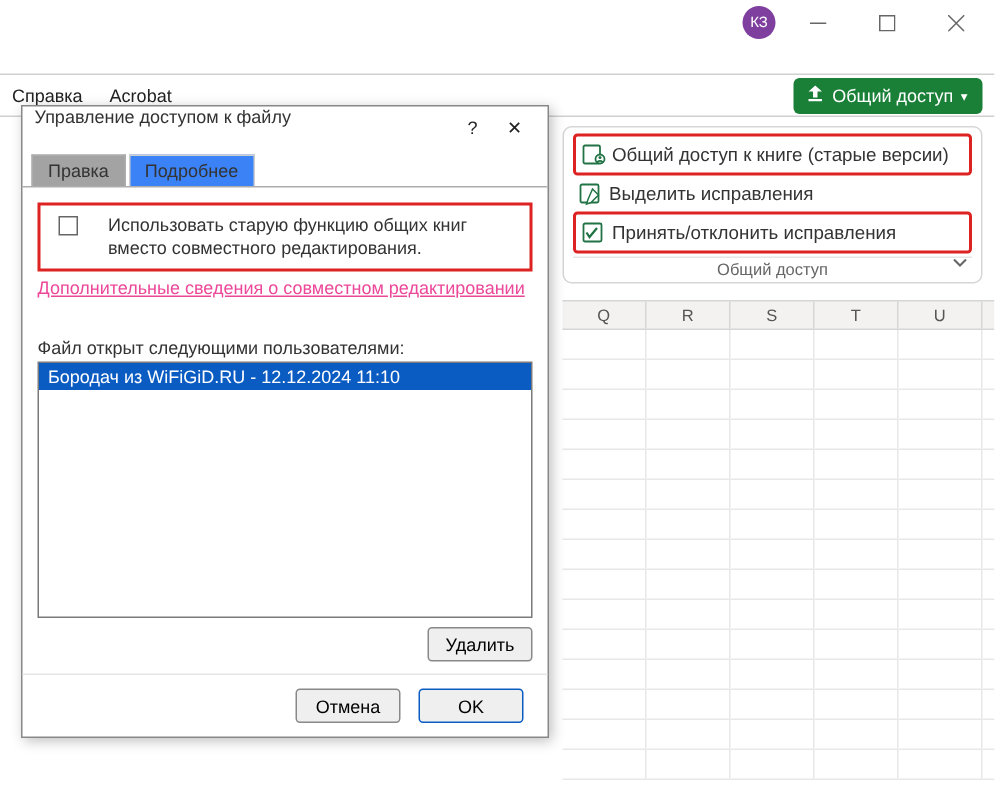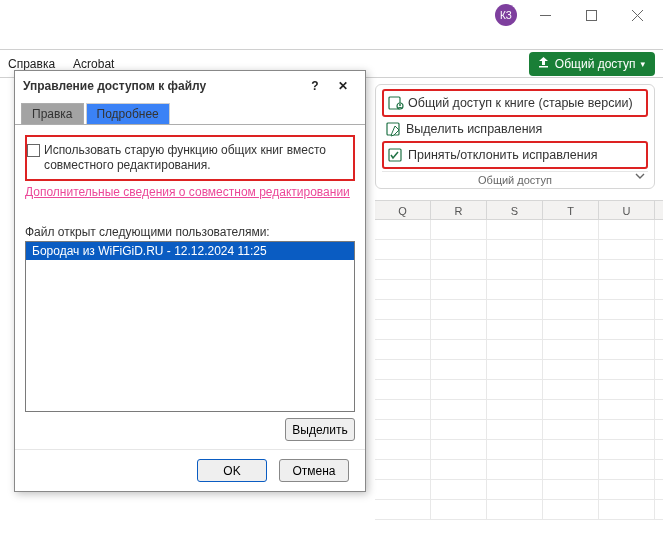--- a/index.html
+++ b/index.html
@@ -32,28 +32,28 @@
 
 .grid-area { position: absolute; left: 0; right: 0; top: 200px; bottom: 0; }
 .col-headers { position: absolute; left: 375px; right: 0; top: 0; height: 20px; display: flex; border-top: 1px solid #d6d6d6; border-bottom: 1px solid #d6d6d6; background: #f3f2f1; }
 .col-h { width: 56px; border-right: 1px solid #d6d6d6; text-align: center; font-size: 11px; color: #555; line-height: 20px; }
 .grid-body { position: absolute; left: 375px; right: 0; top: 20px; bottom: 0; }
 .grid-row { height: 20px; border-bottom: 1px solid #e8e8e8; display: flex; }
 .grid-row .cell { width: 56px; border-right: 1px solid #e8e8e8; }
 
 
 .dialog { position: absolute; left: 14px; top: 70px; width: 352px; height: 422px; background: #fff; border: 1px solid #888; box-shadow: 2px 2px 8px rgba(0,0,0,0.25); display: flex; flex-direction: column; }
-.dlg-title { height: 30px; display: flex; align-items: center; padding: 0 8px; font-weight: bold; }
+.dlg-title { height: 30px; display: flex; padding: 0 8px; }
 .dlg-title-text { flex: 1; font-size: 12px; }
 .dlg-tb { width: 28px; height: 28px; display: flex; align-items: center; justify-content: center; color: #222; cursor: pointer; }
 .dlg-tabs { display: flex; padding: 2px 6px 0 6px; }
 .dlg-tab { border: 1px solid #adadad; border-bottom: none; background: #a3a3a3; padding: 3px 10px; font-size: 12px; margin-right: 2px; position: relative; }
 .dlg-tab.inactive { background: #3b82f6; border-color: #cfcfcf; }
 .dlg-body { border-top: 1px solid #adadad; flex: 1; padding: 10px 10px 8px 10px; display: flex; flex-direction: column; }
-.chk-wrap { border: 2px solid #d22; padding: 6px 0; display: flex; align-items: flex-start; gap: 4px; }
+.chk-wrap { border: 2px solid #d22; padding: 6px 12px; display: flex; align-items: flex-start; gap: 20px; }
 .chk { width: 13px; height: 13px; border: 1px solid #666; margin-top: 1px; flex-shrink: 0; }
 .chk-text { font-size: 12px; line-height: 1.25; }
 .link { color: #ec4899; text-decoration: underline; font-size: 12px; margin-top: 4px; cursor: pointer; }
 .list-label { font-size: 12px; margin-top: 26px; }
 .listbox { border: 1px solid #7a7a7a; flex: 1; margin-top: 2px; min-height: 170px; }
 .listitem { background: #0a5cc2; color: #fff; font-size: 12px; padding: 2px 6px; }
 .del-row { display: flex; justify-content: flex-end; margin-top: 6px; }
 .btn { min-width: 70px; height: 23px; border: 1px solid #888; background: #efefef; border-radius: 3px; font-size: 12px; cursor: pointer; }
 .dlg-footer { height: 42px; border-top: 1px solid #e6e6e6; display: flex; justify-content: flex-end; align-items: center; gap: 12px; padding: 0 16px; }
 .btn.primary { border: 1.5px solid #0a5cc2; }
@@ -264,23 +264,23 @@
     <div class="dlg-tab inactive">Подробнее</div>
   </div>
   <div class="dlg-body">
     <label class="chk-wrap">
       <span class="chk"></span>
       <span class="chk-text">Использовать старую функцию общих книг вместо совместного редактирования.</span>
     </label>
     <a class="link">Дополнительные сведения о совместном редактировании</a>
     <div class="list-label">Файл открыт следующими пользователями:</div>
     <div class="listbox">
-      <div class="listitem">Бородач из WiFiGiD.RU - 12.12.2024 11:25</div>
+      <div class="listitem">Бородач из WiFiGiD.RU - 12.12.2024 11:10</div>
     </div>
     <div class="del-row">
-      <button class="btn">Выделить</button>
+      <button class="btn">Удалить</button>
     </div>
   </div>
   <div class="dlg-footer">
+    <button class="btn">Отмена</button>
     <button class="btn primary">OK</button>
-    <button class="btn">Отмена</button>
   </div>
 </div>
 
 </body></html>

